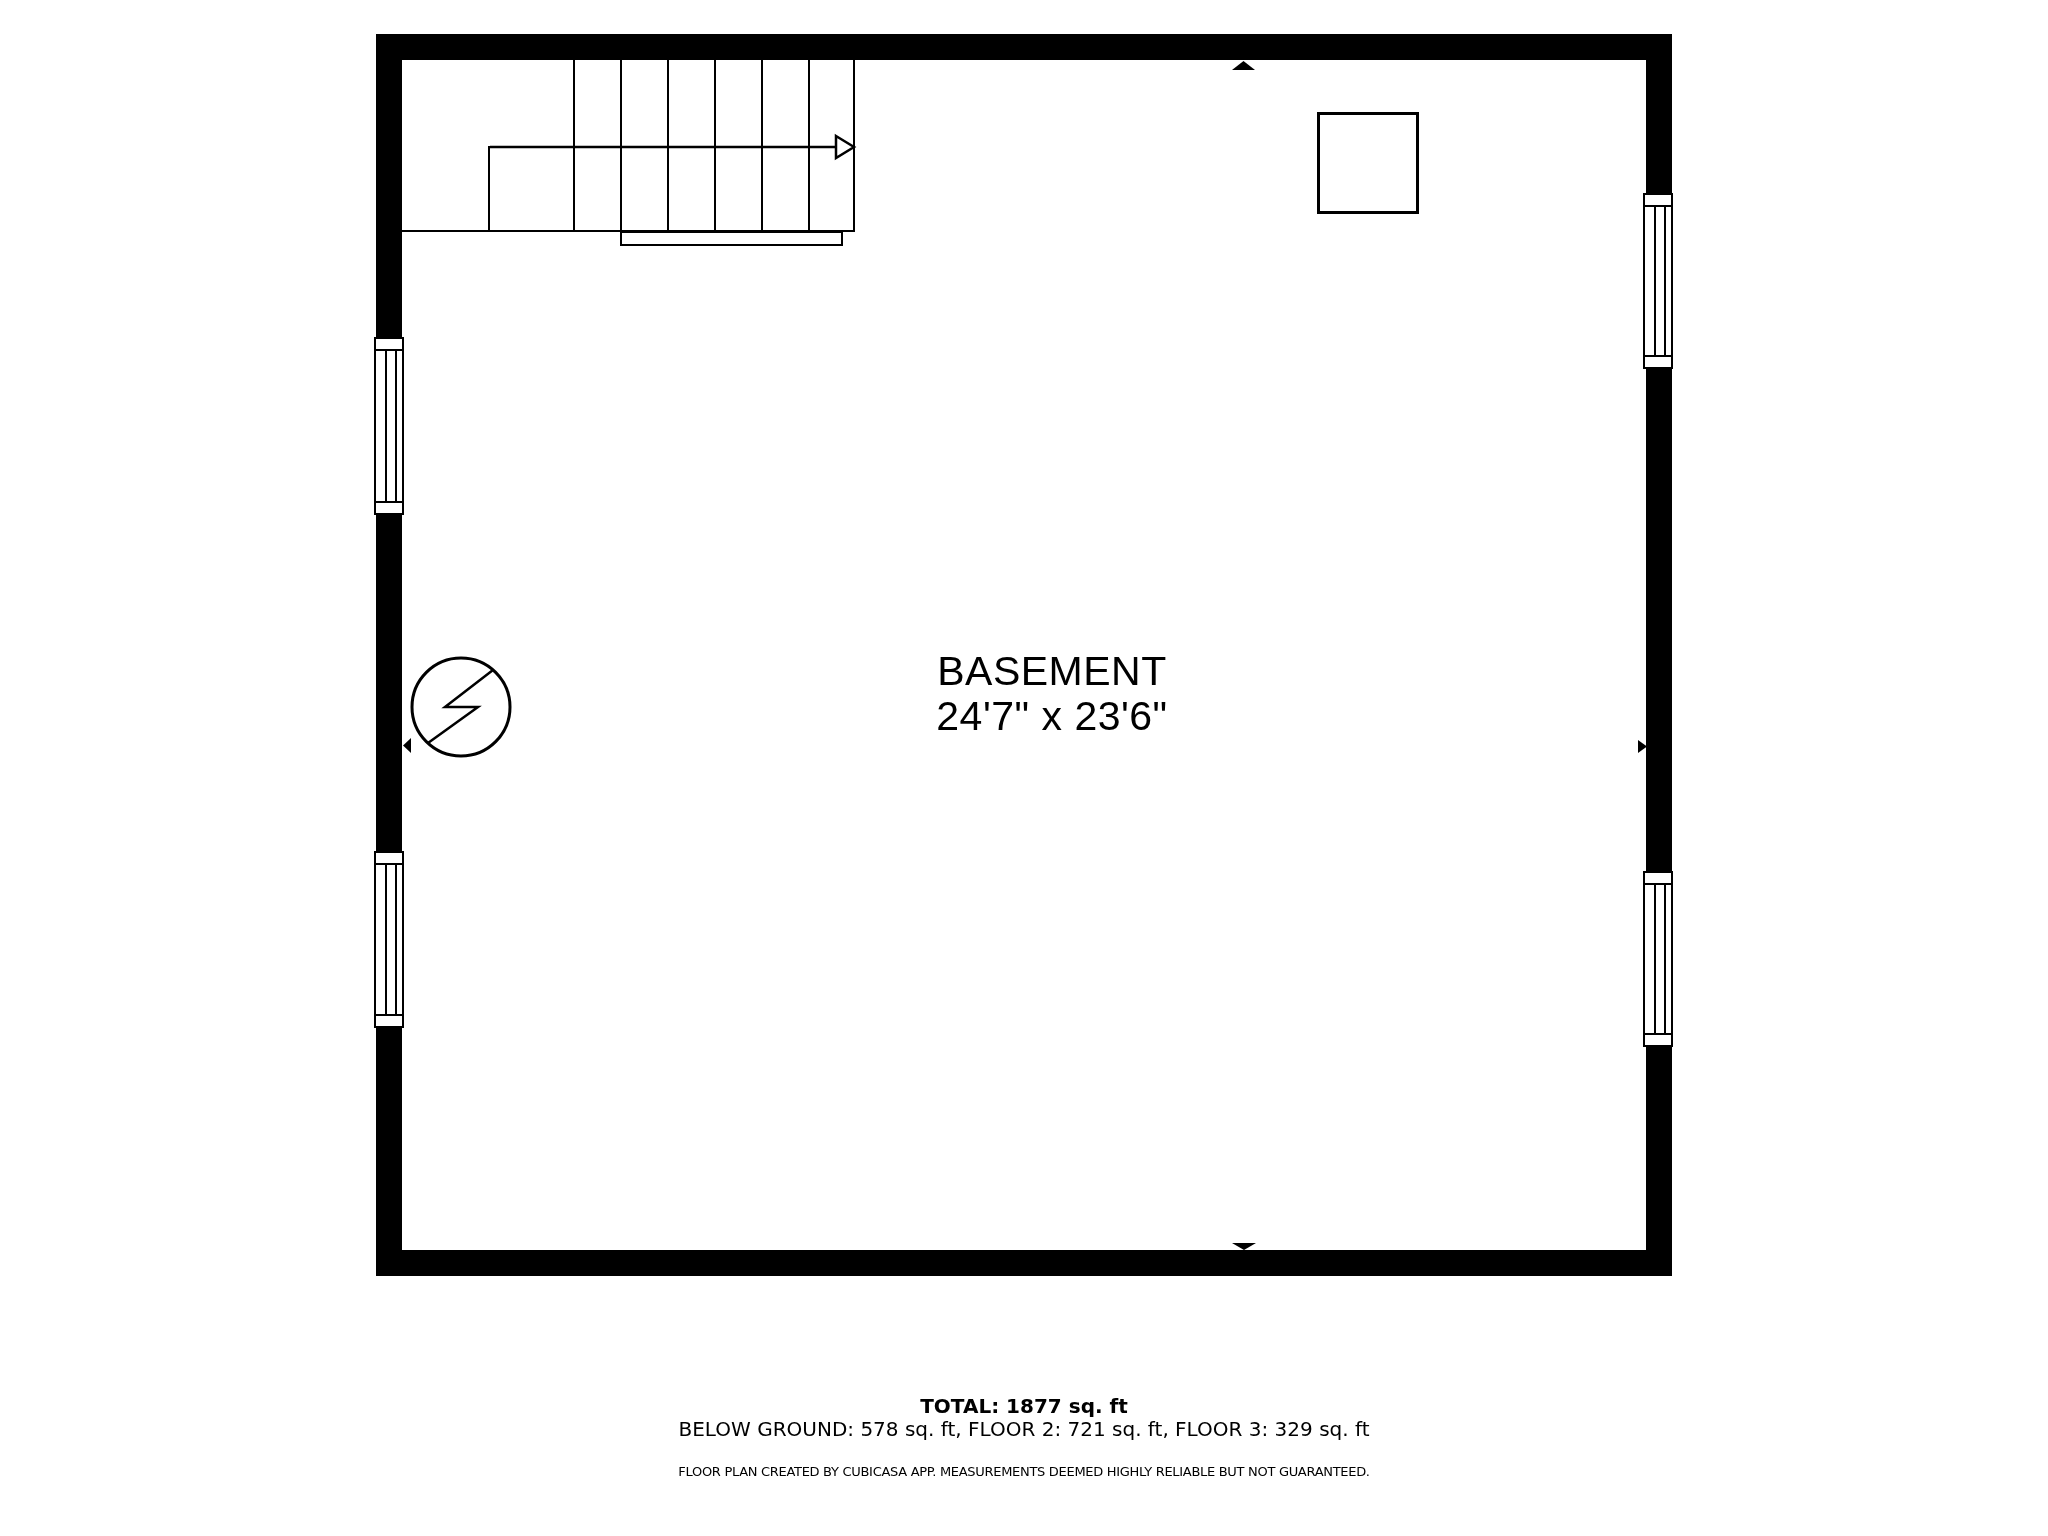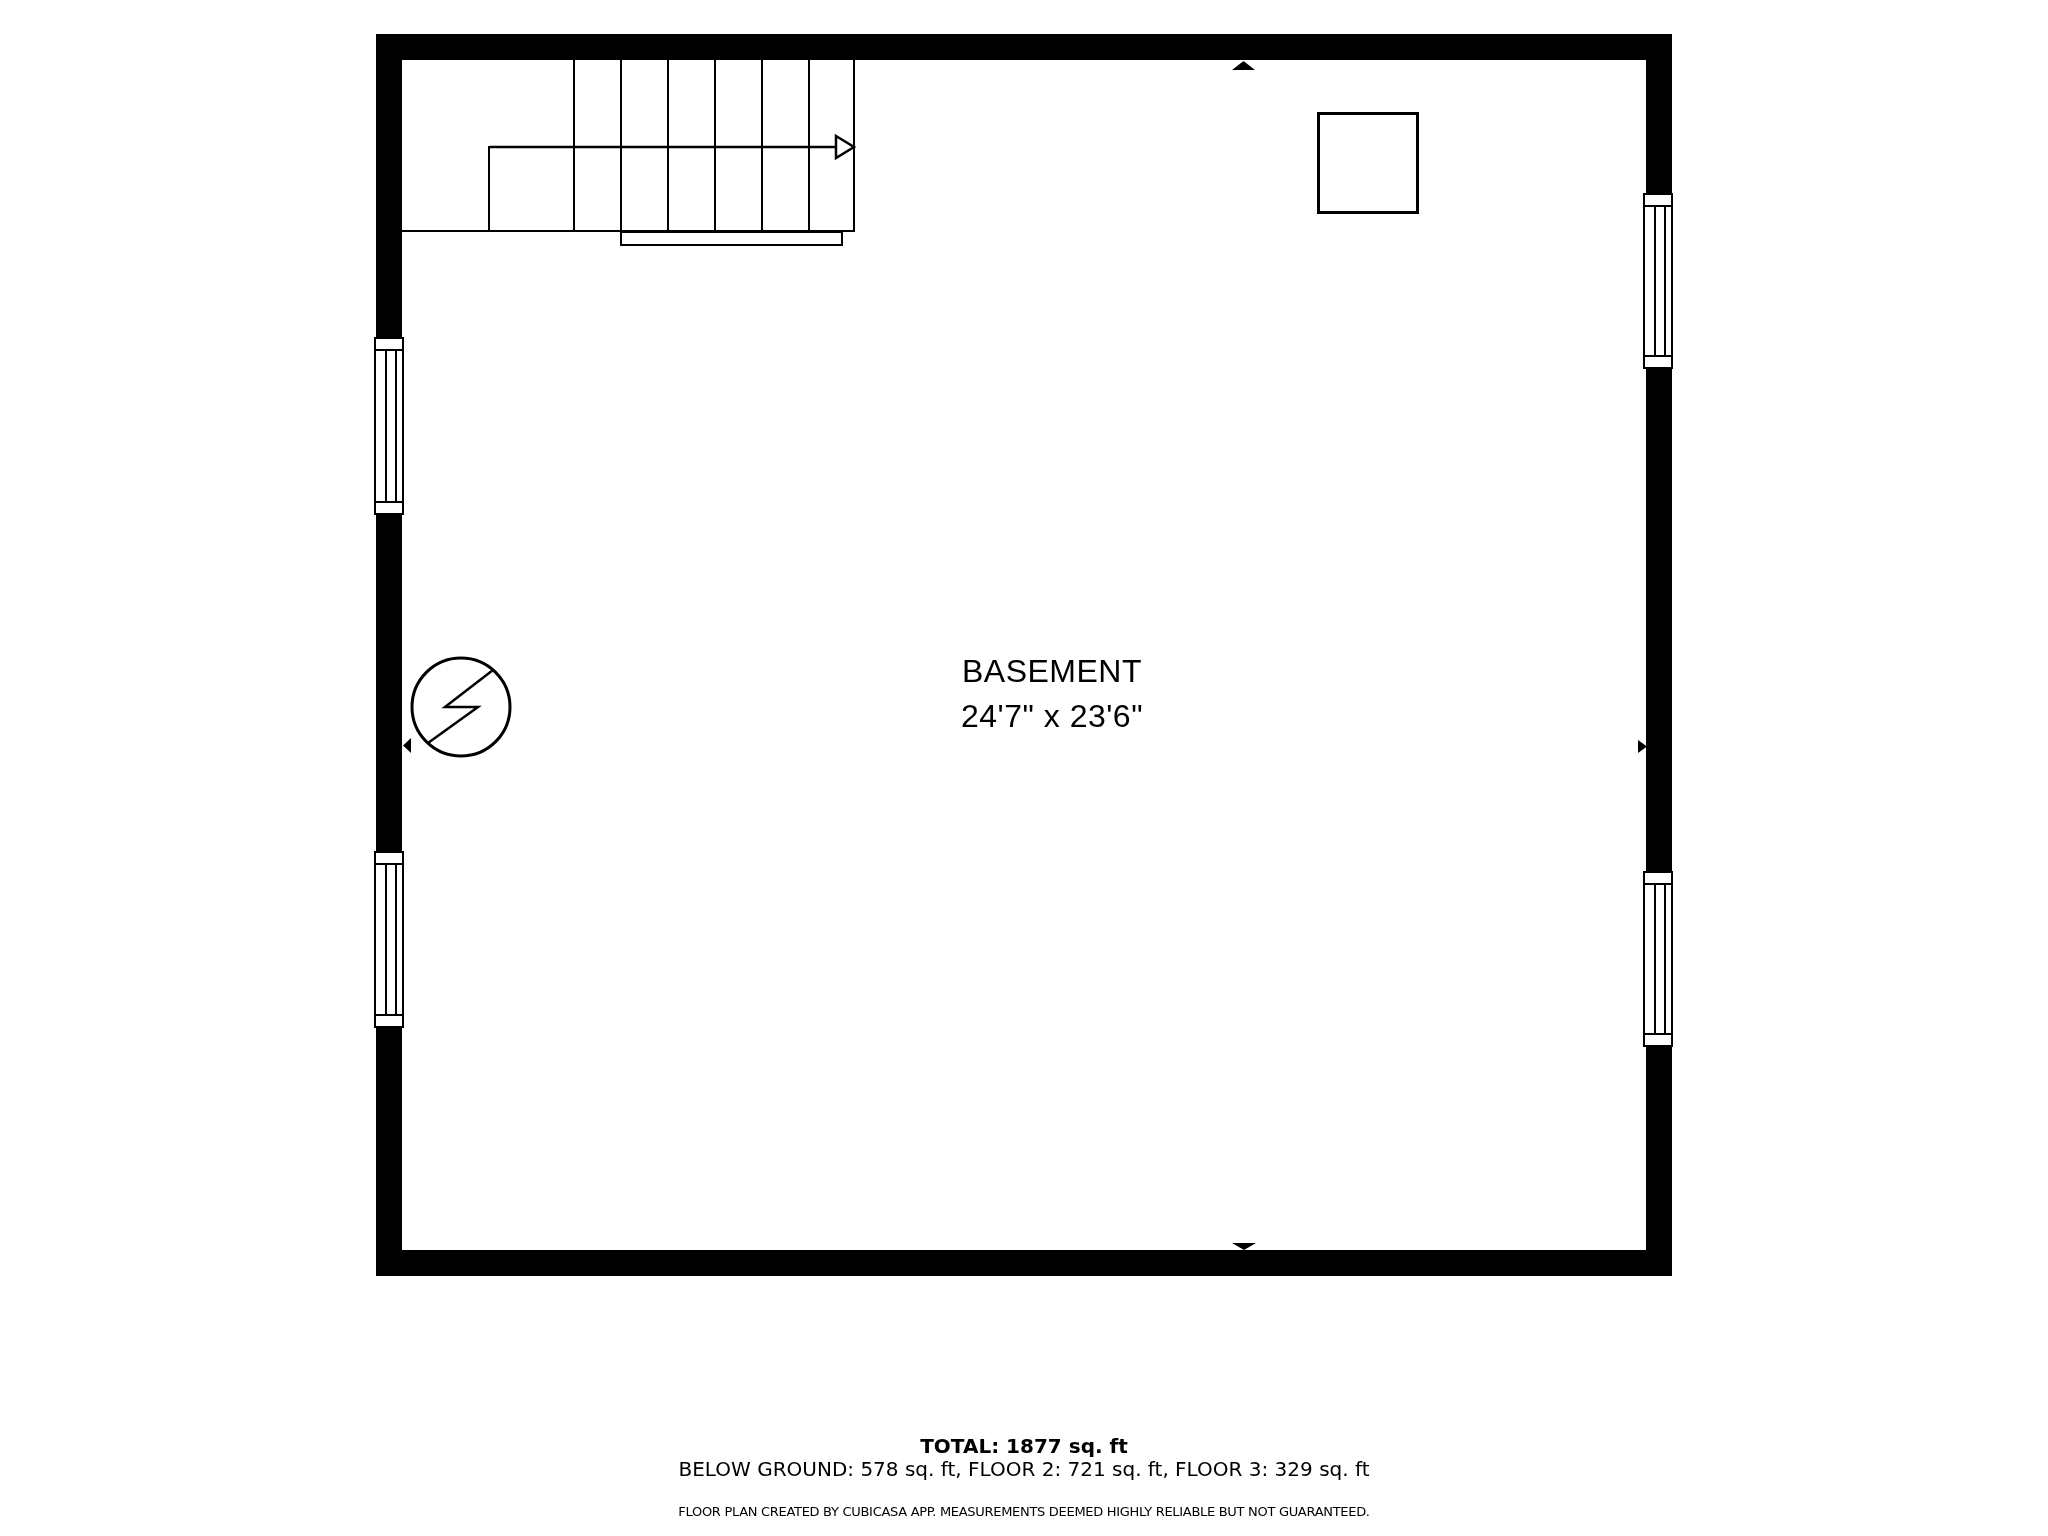--- a/index.html
+++ b/index.html
@@ -84,34 +84,34 @@
   
   svg.overlay {
     position: absolute; left: 0; top: 0;
     width: 2048px; height: 1536px;
   }
 
   
   .room-label {
     left: 852px; top: 649px; width: 400px;
     text-align: center;
-    font-size: 32px;
+    font-size: 41px;
     line-height: 45px;
     letter-spacing: 0.5px;
   }
 
   
   .summary {
     left: 0; top: 1395px; width: 2048px;
     text-align: center;
     font-family: "DejaVu Sans", "Liberation Sans", sans-serif;
     font-size: 20px;
     line-height: 23px;
   }
-  .summary .total { font-weight: bold; margin-top: 40px; }
+  .summary .total { font-weight: bold; }
   .summary .disclaimer {
     font-size: 13px;
     margin-top: 19px;
     letter-spacing: -0.3px;
   }
 </style>
 </head>
 <body>
 
 <div class="canvas">

